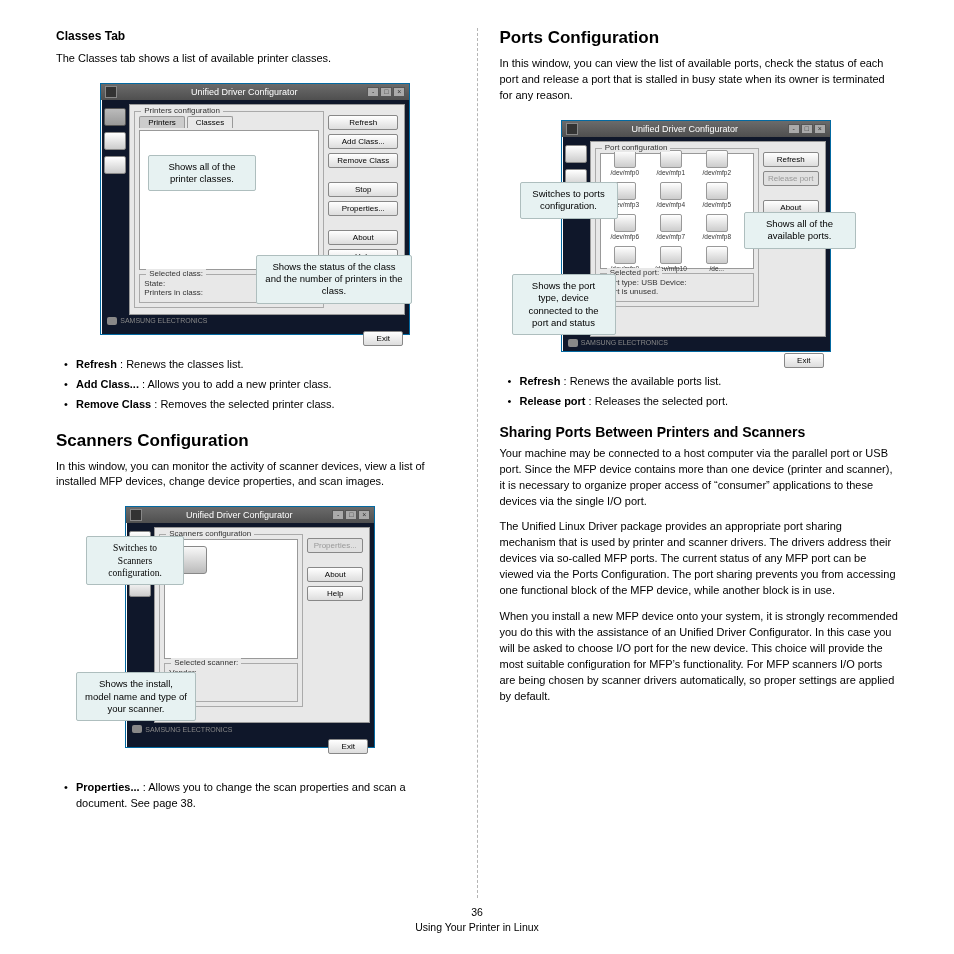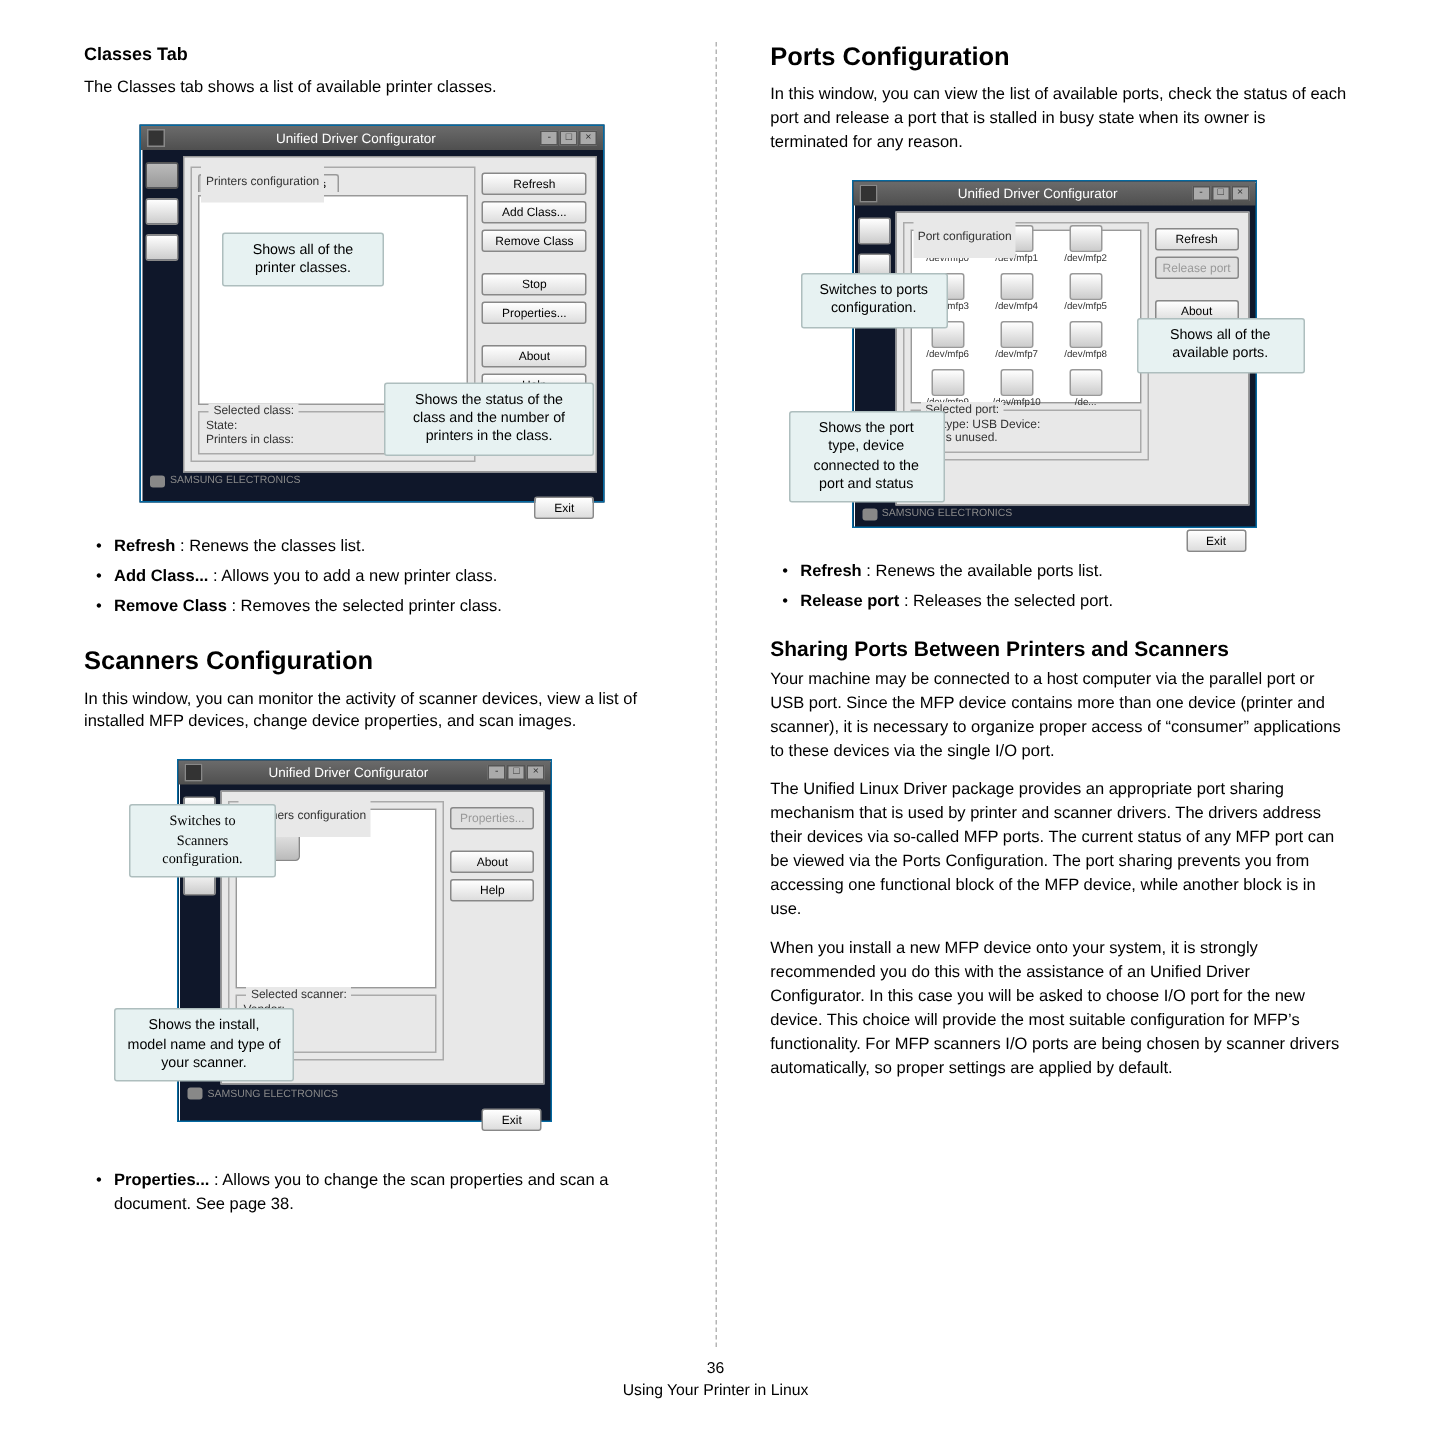--- a/index.html
+++ b/index.html
@@ -8,21 +8,21 @@
     font-family: Verdana, Arial, sans-serif;
     font-size: 11px;
     color: #000;
     width: 954px;
     height: 954px;
     position: relative;
     padding: 28px 48px 24px 48px;
   }
   .columns {
     display: flex;
-    gap: 14px;
+    gap: 0;
     height: 870px;
     position: relative;
   }
   .col {
     flex: 1 1 50%;
     padding: 0 22px 0 8px;
   }
   .col.right { padding: 0 8px 0 22px; }
   .divider {
     width: 0;
@@ -57,21 +57,21 @@
   .titlebar .ticon { width: 12px; height: 12px; background: #333; border: 1px solid #888; margin-right: 4px; }
   .titlebar .tspacer { flex: 1; text-align: center; }
   .titlebar .winbtns { display: flex; gap: 1px; }
   .titlebar .winbtn { width: 12px; height: 10px; background: #aaa; border: 1px solid #555; font-size:7px; text-align:center; line-height:8px; color:#333; }
   .window-body { display: flex; min-height: 200px; }
   .sidebar { width: 28px; display: flex; flex-direction: column; gap: 6px; align-items: center; padding: 8px 0; }
   .side-icon { width: 22px; height: 18px; background: linear-gradient(#fff,#ccc); border: 1px solid #888; border-radius: 2px; }
   .side-icon.active { background: linear-gradient(#bbb,#999); border-color:#555; }
   .main-pane { flex: 1; background: #e8e8e8; margin: 4px 4px 0 0; border: 1px solid #999; position: relative; padding: 4px; }
   .fieldset { border: 1px solid #aaa; padding: 4px; margin: 2px 0; position: relative; background:#e8e8e8; }
-  .fieldset .legend { position: absolute; top: -6px; left: 6px; background: #e8e8e8; font-size: 8px; padding: 10px 3px; color:#333; }
+  .fieldset .legend { position: absolute; top: -6px; left: 6px; background: #e8e8e8; font-size: 8px; padding: 0 3px; color:#333; }
   .tabs { display: flex; gap: 2px; margin-bottom: 2px; }
   .tab { border: 1px solid #999; border-bottom: none; padding: 1px 8px; font-size: 8px; background: #ccc; border-radius: 2px 2px 0 0; }
   .tab.active { background: #e8e8e8; }
   .list-area { background: #fff; border: 1px solid #999; height: 120px; display:flex; align-items:center; justify-content:center; }
   .scanner-big-icon { width:36px; height:28px; background: linear-gradient(#f8f8f8,#bbb); border:1px solid #888; border-radius:3px; margin:6px;}
   .btn-panel { position: absolute; right: 6px; top: 10px; width: 70px; display:flex; flex-direction:column; gap:4px; }
   .btn { border:1px solid #888; background: linear-gradient(#fff,#ddd); font-size:8px; text-align:center; padding:2px 4px; border-radius:2px; }
   .btn.disabled { color:#999; background:#e0e0e0; }
   .selected-fs { border:1px solid #aaa; margin-top:4px; padding:4px; font-size:8px; position:relative; background:#e8e8e8; min-height:28px; }
   .selected-fs .legend { position:absolute; top:-6px; left:6px; background:#e8e8e8; padding:0 3px; }
@@ -149,21 +149,21 @@
               <div class="btn">Help</div>
             </div>
           </div>
         </div>
         <div class="logo"><span class="lmark"></span>SAMSUNG ELECTRONICS</div>
         <div class="footer">
             <div class="btn">Exit</div>
           </div>
       </div>
       <div class="callout" style="left:72px; top:78px; width:108px;">Shows all of the printer classes.</div>
-      <div class="callout" style="left:180px; top:178px; width:140px;">Shows the status of the class and the number of printers in the class.</div>
+      <div class="callout" style="left:180px; top:178px; width:156px;">Shows the status of the class and the number of printers in the class.</div>
     </div>
 
     <ul class="bullets">
       <li><span class="label-bold">Refresh</span><span> : </span><span>Renews the classes list.</span></li>
       <li><span class="label-bold">Add Class...</span><span> : </span><span>Allows you to add a new printer class.</span></li>
       <li><span class="label-bold">Remove Class</span><span> : </span><span>Removes the selected printer class.</span></li>
     </ul>
 
     <h1 class="section">Scanners Configuration</h1>
     <p class="body">In this window, you can monitor the activity of scanner devices, view a list of installed MFP devices, change device properties, and scan images.</p>

